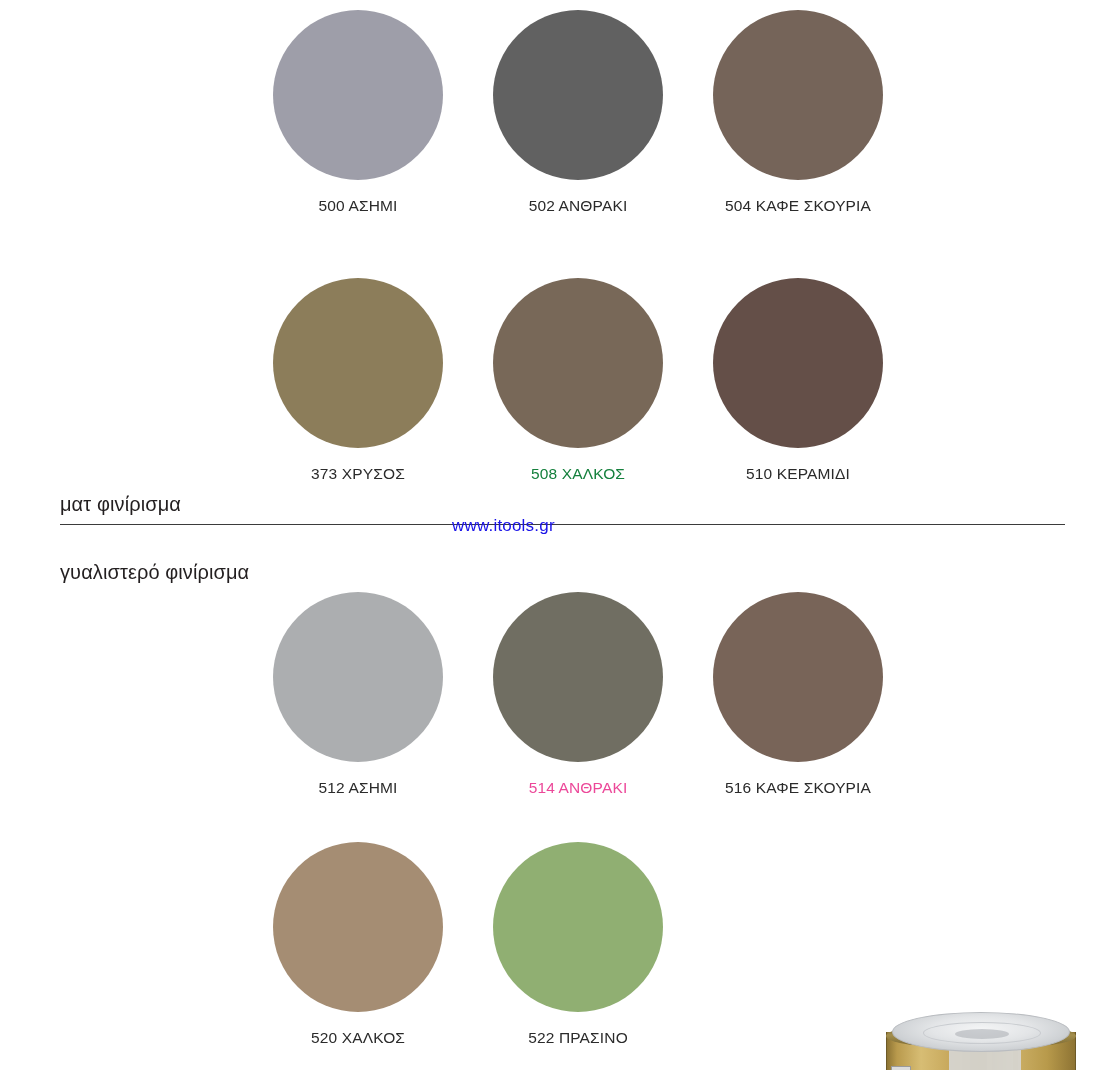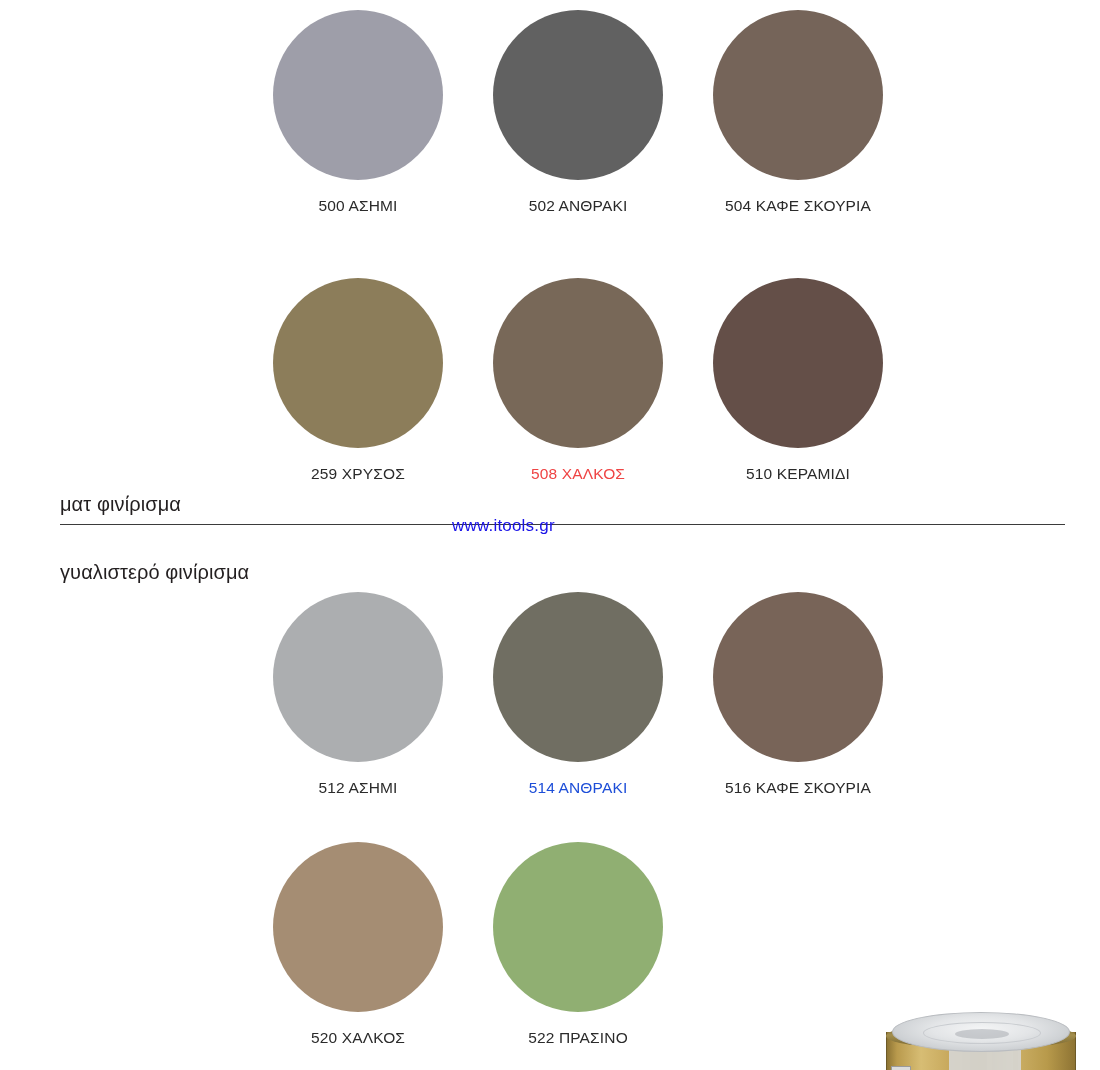--- a/index.html
+++ b/index.html
@@ -206,25 +206,25 @@
     </div>
     <div class="swatch">
       <span class="swatch-dot" style="background-color: rgb(117, 100, 89);"></span>
       <span class="swatch-label" style="color: rgb(43, 43, 43);">504 ΚΑΦΕ ΣΚΟΥΡΙΑ</span>
     </div>
   </div>
 
   <div class="swatch-grid group-matte-row2">
     <div class="swatch">
       <span class="swatch-dot" style="background-color: rgb(140, 125, 90);"></span>
-      <span class="swatch-label" style="color: rgb(43, 43, 43);">259 ΧΡΥΣΟΣ</span>
+      <span class="swatch-label" style="color: rgb(43, 43, 43);">373 ΧΡΥΣΟΣ</span>
     </div>
     <div class="swatch">
       <span class="swatch-dot" style="background-color: rgb(120, 104, 88);"></span>
-      <span class="swatch-label" style="color: #ef4444;">508 ΧΑΛΚΟΣ</span>
+      <span class="swatch-label" style="color: #15803d;">508 ΧΑΛΚΟΣ</span>
     </div>
     <div class="swatch">
       <span class="swatch-dot" style="background-color: rgb(100, 79, 72);"></span>
       <span class="swatch-label" style="color: rgb(43, 43, 43);">510 ΚΕΡΑΜΙΔΙ</span>
     </div>
   </div>
 
   <div class="finish-block finish-matte">
     <div class="finish-text">ματ φινίρισμα</div>
   </div>
@@ -237,21 +237,21 @@
     <div class="finish-text">γυαλιστερό φινίρισμα</div>
   </div>
 
   <div class="swatch-grid group-gloss-row1">
     <div class="swatch">
       <span class="swatch-dot" style="background-color: rgb(172, 174, 176);"></span>
       <span class="swatch-label" style="color: rgb(43, 43, 43);">512 ΑΣΗΜΙ</span>
     </div>
     <div class="swatch">
       <span class="swatch-dot" style="background-color: rgb(112, 110, 98);"></span>
-      <span class="swatch-label" style="color: #1d4ed8;">514 ΑΝΘΡΑΚΙ</span>
+      <span class="swatch-label" style="color: #ec4899;">514 ΑΝΘΡΑΚΙ</span>
     </div>
     <div class="swatch">
       <span class="swatch-dot" style="background-color: rgb(120, 100, 88);"></span>
       <span class="swatch-label" style="color: rgb(43, 43, 43);">516 ΚΑΦΕ ΣΚΟΥΡΙΑ</span>
     </div>
   </div>
 
   <div class="swatch-grid group-gloss-row2">
     <div class="swatch">
       <span class="swatch-dot" style="background-color: rgb(165, 141, 115);"></span>

